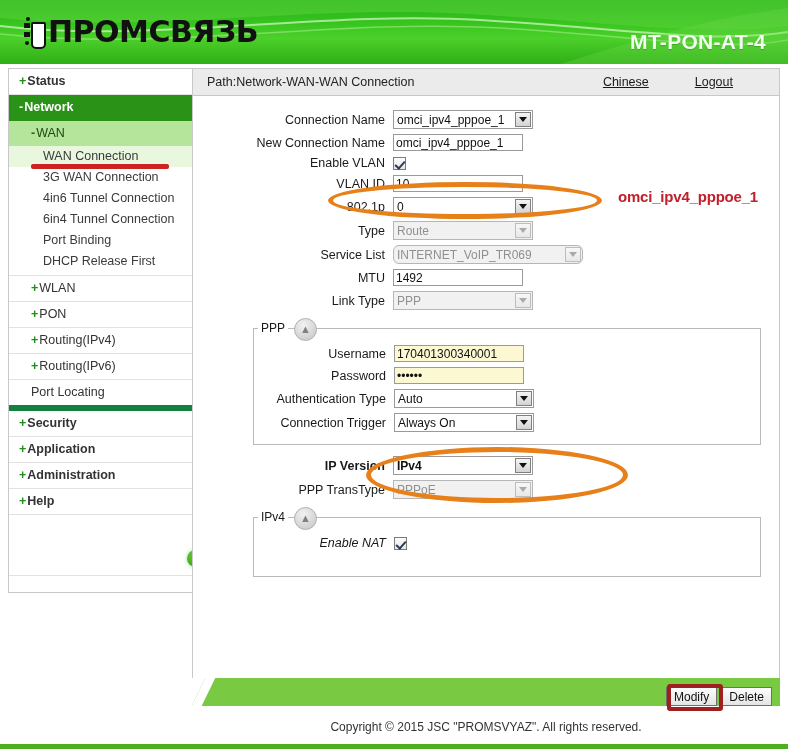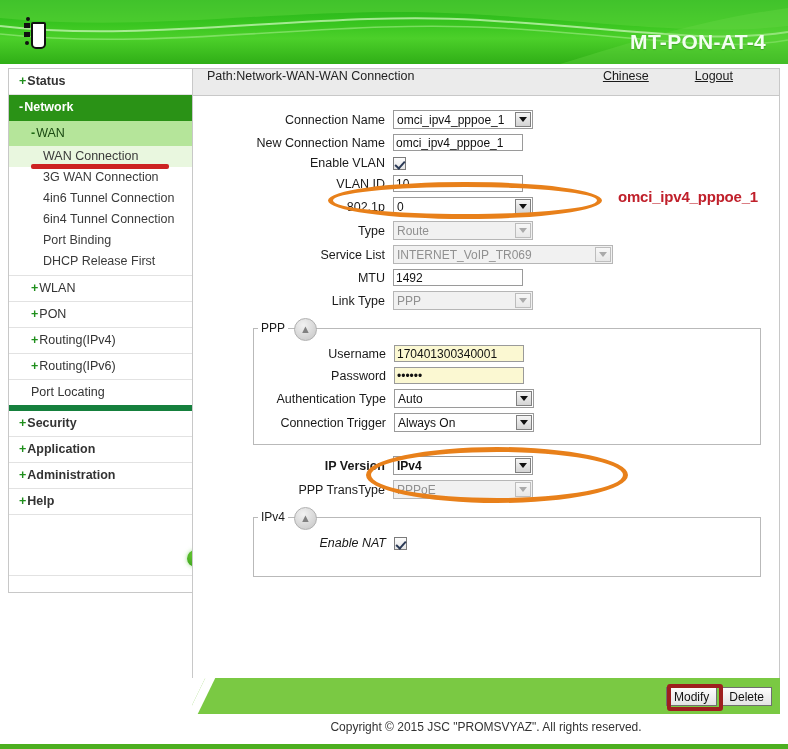--- a/index.html
+++ b/index.html
@@ -181,20 +181,21 @@
     width: 588px;
     box-sizing: border-box;
     border: 1px solid #c8c8c8;
     background: #fff;
   }
   .pathbar {
     height: 26px;
     background: #ebebeb;
     border-bottom: 1px solid #c8c8c8;
     display: flex;
+    align-items: center;
     padding: 0 14px;
     font-size: 12.5px;
     color: #222;
   }
   .pathbar .spacer { flex: 1; }
   .toplink {
     color: #1a1a1a;
     text-decoration: underline;
     font-size: 12.5px;
     cursor: pointer;
@@ -272,21 +273,21 @@
     background: #f1f1f1;
     border-color: #b6b6b6;
     color: #909090;
   }
   .sel.disabled .arrow {
     background: linear-gradient(180deg,#f7f7f7,#e8e8e8);
     border-color: #bdbdbd;
   }
   .sel.disabled .arrow i { border-top-color: #aaa; }
   .sel.w140 { width: 140px; }
-  .sel.w190 { width: 220px; }
+  .sel.w190 { width: 190px; border-radius: 6px; }
 
   .chk {
     width: 13px; height: 13px;
     border: 1px solid #7b7b7b;
     background: linear-gradient(180deg,#fdfdfd,#e6e6e6);
     box-sizing: border-box;
     position: relative;
   }
   .chk.checked::after {
     content: "";
@@ -356,21 +357,21 @@
     letter-spacing: -0.2px;
     white-space: nowrap;
   }
 
   
   .footer-bar {
     position: absolute;
     left: 192px;
     top: 678px;
     width: 588px;
-    height: 36px;
+    height: 28px;
     background: #7ac943;
     overflow: hidden;
   }
   .footer-bar .slash {
     position: absolute;
     left: 4px; top: -6px;
     width: 10px; height: 50px;
     background: #fff;
     transform: skewX(-26deg);
   }
@@ -430,20 +431,21 @@
   </svg>
 
   <div class="logo-wrap">
     <span class="logo-mark">
       <span class="dot1"></span>
       <span class="pin1"></span>
       <span class="pin2"></span>
       <span class="plug"></span>
       <span class="dot2"></span>
     </span>
+    <span class="logo-text">ПРОМСВЯЗЬ</span>
   </div>
   <div class="model-name">MT-PON-AT-4</div>
 </div>
 
 <div class="page">
 
   <div class="sidebar">
     <div class="nav-item nav-lvl1">
       <span class="plus">+</span><span>Status</span>
     </div>

